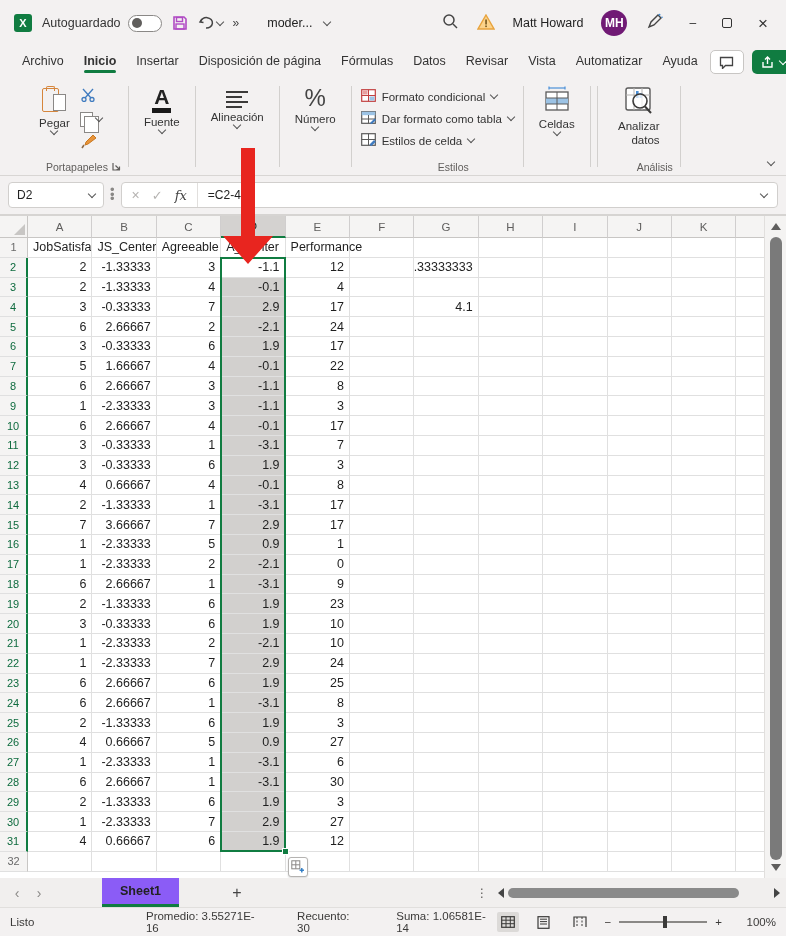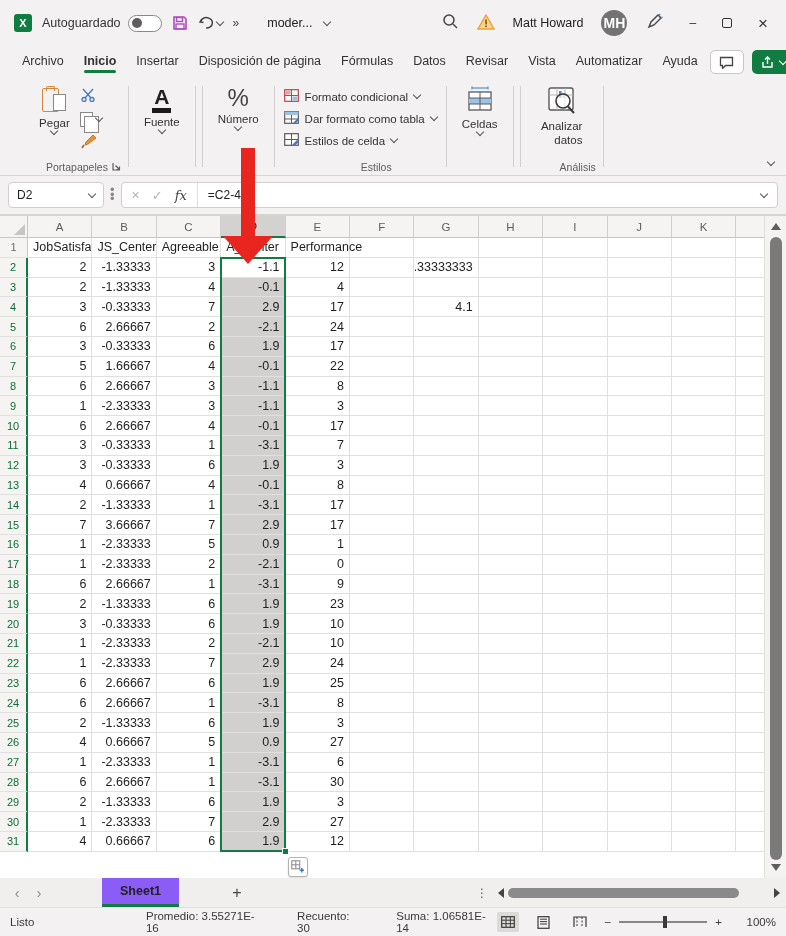--- a/index.html
+++ b/index.html
@@ -15,21 +15,21 @@
   .xl-icon { width:18px; height:18px; background:#107c41; border-radius:3px; color:#fff; font-weight:bold; font-size:11px; display:flex; align-items:center; justify-content:center; }
   .autosave { display:flex; align-items:center; gap:7px; font-size:12.5px; color:#333; }
   .toggle { width:34px; height:17px; border:1px solid #8a8886; border-radius:9px; background:#fff; position:relative; }
   .toggle .knob { position:absolute; left:3px; top:2.5px; width:10px; height:10px; border-radius:50%; background:#605e5c; }
   .save-ic { color:#b04ac4; display:flex; }
   .tb-btn { display:flex; align-items:center; gap:2px; color:#444; }
   .chevdn { width:6px; height:6px; border-right:1.3px solid #555; border-bottom:1.3px solid #555; transform:rotate(45deg); display:inline-block; margin-top:-3px; }
   .docname { font-size:12.5px; color:#222; display:flex; align-items:center; gap:12px; margin-left:18px; }
   .tb-right { margin-left:auto; display:flex; align-items:center; gap:18px; }
   .username { font-size:12.5px; color:#222; }
-  .avatar { width:26px; height:26px; border-radius:50%; background:#737373; color:#fff; font-size:14px; font-weight:bold; display:flex; align-items:center; justify-content:center; }
+  .avatar { width:26px; height:26px; border-radius:50%; background:#701a75; color:#fff; font-size:12px; font-weight:bold; display:flex; align-items:center; justify-content:center; }
   .winctl { display:flex; align-items:center; gap:26px; margin-left:8px; padding-right:10px; color:#333; }
   .maxbox { width:10px; height:10px; border:1.2px solid #333; border-radius:2px; }
   .closex { font-size:17px; line-height:1; }
 
   
   .menubar { height:32px; display:flex; align-items:center; padding:0 10px 0 12px; gap:2px; flex:none; }
   .mtab { padding:5px 10px 7px 10px; font-size:12.5px; color:#333; position:relative; white-space:nowrap; }
   .mtab.active { font-weight:bold; }
   .mtab.active::after { content:""; position:absolute; left:10px; right:10px; bottom:2px; height:3px; background:#107c41; border-radius:2px; }
   .menu-right { margin-left:auto; display:flex; gap:8px; align-items:center; }
@@ -274,20 +274,35 @@
         <div class="bigbtn">
           <span class="fontA">A</span>
           <span class="lbl">Fuente</span>
           <span class="chevdn"></span>
         </div>
       </div>
       <div class="glabel"></div>
     </div>
     <div class="rdivider"></div>
 
+    <div class="rgroup">
+      <div class="content">
+        <div class="bigbtn">
+          <span class="alines">
+              <i></i>
+              <i></i>
+              <i></i>
+              <i></i>
+            </span>
+          <span class="lbl">Alineación</span>
+          <span class="chevdn"></span>
+        </div>
+      </div>
+      <div class="glabel"></div>
+    </div>
     <div class="rdivider"></div>
 
     <div class="rgroup">
       <div class="content">
         <div class="bigbtn">
           <span class="pct">%</span>
           <span class="lbl">Número</span>
           <span class="chevdn"></span>
         </div>
       </div>
@@ -873,20 +888,35 @@
           <div class="cell"></div>
           <div class="cell fill"></div>
         </div>
         <div class="grow">
           <div class="rhdr sel">31</div>
           <div class="cell num">4</div>
           <div class="cell num">0.66667</div>
           <div class="cell num">6</div>
           <div class="cell num selgray">1.9</div>
           <div class="cell num">12</div>
+          <div class="cell"></div>
+          <div class="cell"></div>
+          <div class="cell"></div>
+          <div class="cell"></div>
+          <div class="cell"></div>
+          <div class="cell"></div>
+          <div class="cell fill"></div>
+        </div>
+        <div class="grow">
+          <div class="rhdr">32</div>
+          <div class="cell"></div>
+          <div class="cell"></div>
+          <div class="cell"></div>
+          <div class="cell"></div>
+          <div class="cell"></div>
           <div class="cell"></div>
           <div class="cell"></div>
           <div class="cell"></div>
           <div class="cell"></div>
           <div class="cell"></div>
           <div class="cell"></div>
           <div class="cell fill"></div>
         </div>
       </div>
     <div class="selbox" id="selection-outline" style="left: 220.2px; top: 40.8px; width: 65.4px; height: 595px;"></div>

